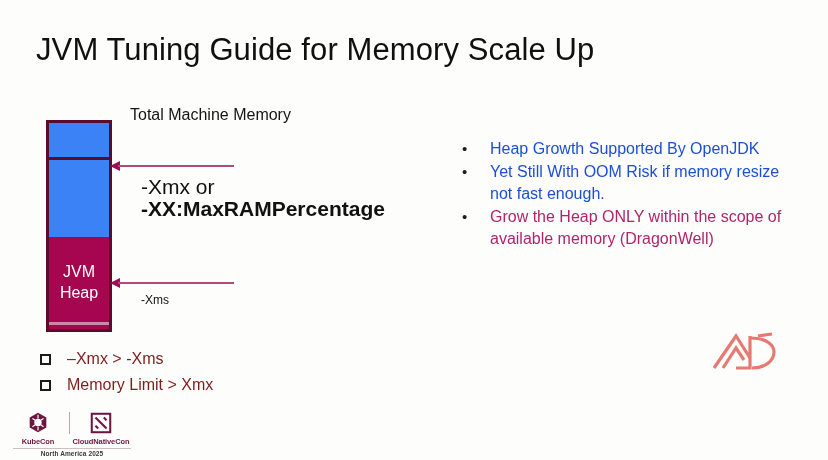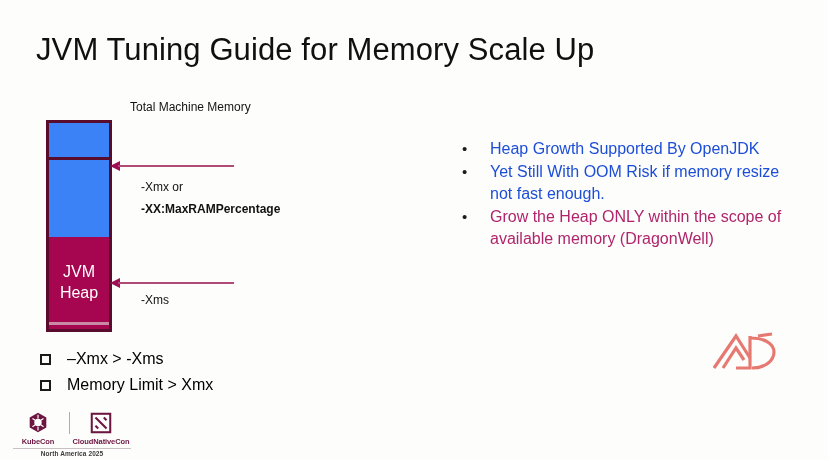--- a/index.html
+++ b/index.html
@@ -26,22 +26,22 @@
     font-size: 31px;
     color: #101010;
     letter-spacing: 0.1px;
     white-space: nowrap;
   }
 
   
   #diagram-caption {
     position: absolute;
     left: 130px;
-    top: 100px;
-    font-size: 12px;
+    top: 106px;
+    font-size: 16px;
     color: #141414;
     white-space: nowrap;
   }
 
   #memory-bar {
     position: absolute;
     left: 46px;
     top: 120px;
     width: 66px;
     height: 212px;
@@ -110,21 +110,21 @@
   }
   #arrow-xmx { left: 110px; top: 160px; width: 124px; }
   #arrow-xmx .arrow-line { width: 116px; }
   #arrow-xms { left: 110px; top: 277px; width: 124px; }
   #arrow-xms .arrow-line { width: 116px; }
 
   #label-xmx {
     position: absolute;
     left: 141px;
     top: 176px;
-    font-size: 12px;
+    font-size: 21px;
     line-height: 22px;
     color: #111111;
     white-space: nowrap;
   }
   #label-xmx .bold-line { font-weight: bold; }
 
   #label-xms {
     position: absolute;
     left: 141px;
     top: 293px;
@@ -174,21 +174,21 @@
     width: 11px;
     height: 11px;
     border: 2px solid #1a1a1a;
     box-sizing: border-box;
     margin-right: 16px;
     flex: 0 0 11px;
   }
   .check-text {
     font-size: 16px;
     line-height: 22px;
-    color: #000000;
+    color: #7f1d1d;
     white-space: nowrap;
   }
 
   
   #watermark-logo {
     position: absolute;
     left: 706px;
     top: 328px;
     width: 76px;
     height: 48px;

